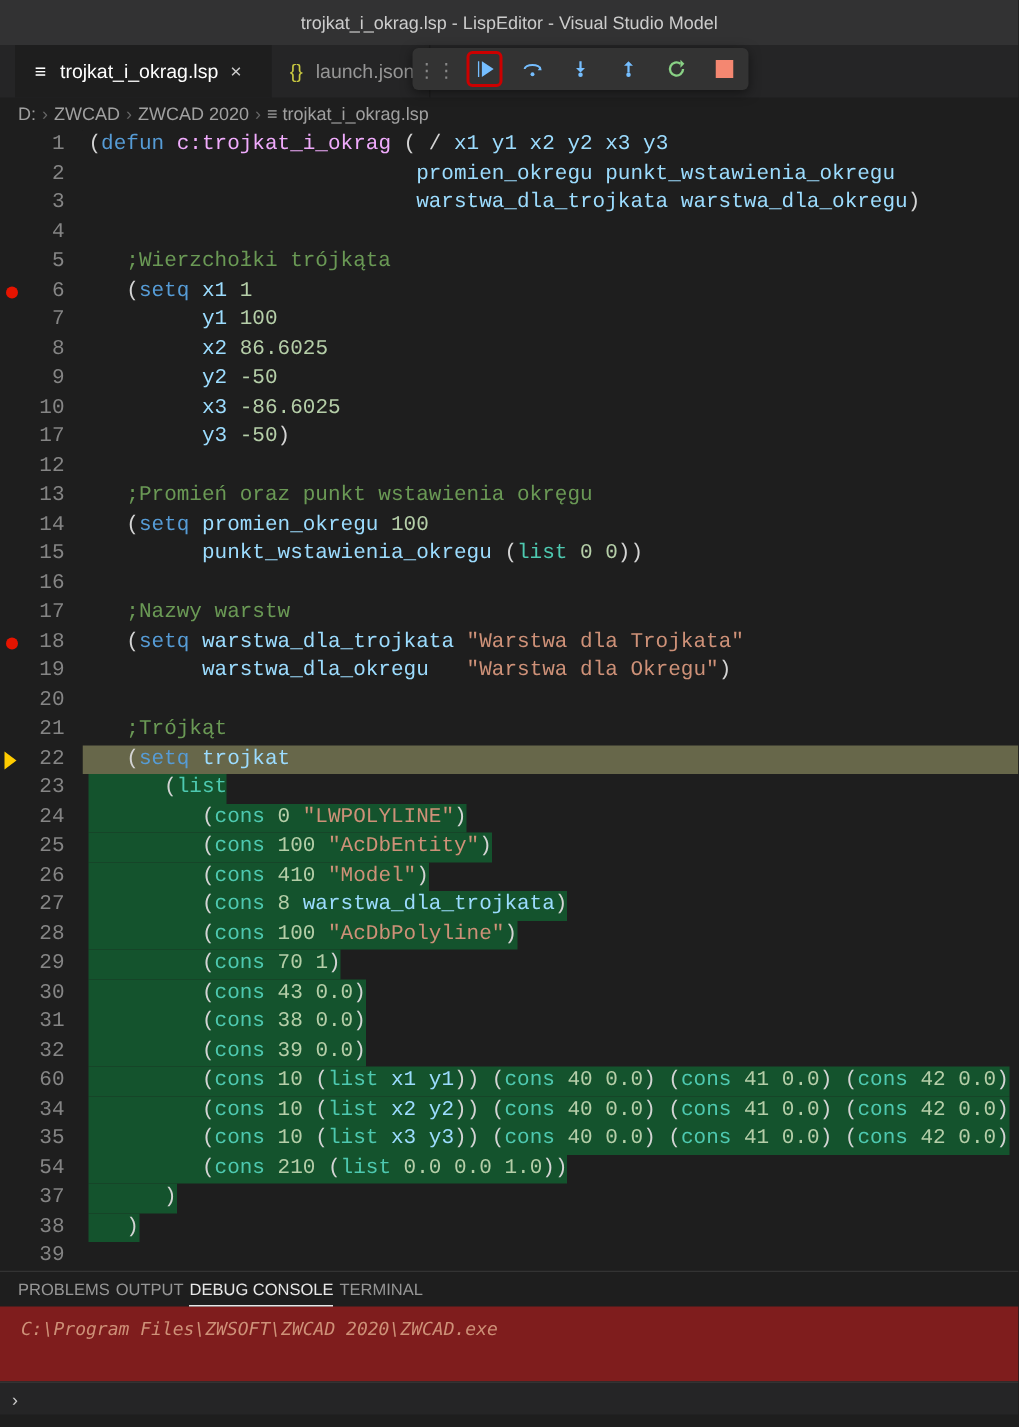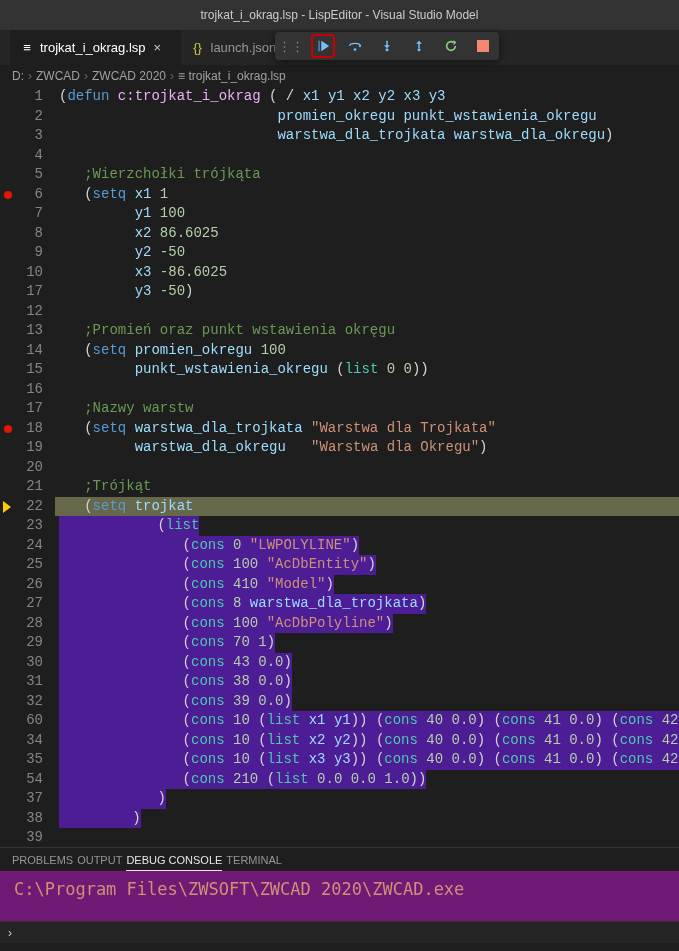--- a/index.html
+++ b/index.html
@@ -137,45 +137,46 @@
 .code-line { height: 19.5px; padding-left: 4px; }
 .kw-blue { color: #569cd6; text-align: center; }
 .kw-teal { color: #4ec9b0; }
 .fn-yellow { color: #f0abfc; }
 .comment { color: #6a9955; }
 .num { color: #b5cea8; }
 .str { color: #ce9178; }
 .var { color: #9cdcfe; }
 .punc { color: #d4d4d4; }
 .current-line { background: #67674a; }
-.sel { background: #4c1d95; padding-left: 48px; }
+.sel { background: #14532d; }
 .panel-tabs {
   background: #1e1e1e;
   border-top: 1px solid #333;
   display: flex;
   padding: 6px 12px 0;
   gap: 4px;
   font-size: 11px;
 }
 .panel-tab {
   color: #969696;
   cursor: pointer;
   padding-bottom: 4px;
 }
 .panel-tab.active {
   color: #e7e7e7;
   border-bottom: 1px solid #e7e7e7;
 }
 .console {
   padding: 8px 14px;
   font-family: Consolas, monospace;
-  font-size: 17px;
+  font-size: 12px;
   color: #ce9178;
-  background: #701a75;
+  background: #7f1d1d;
   height: 50px;
+  font-style: italic;
 }
 .statusbar {
   background: #252526;
   height: 22px;
   border-top: 1px solid #333;
   display: flex;
   align-items: center;
   padding-left: 8px;
   color: #cccccc;
   font-size: 12px;

